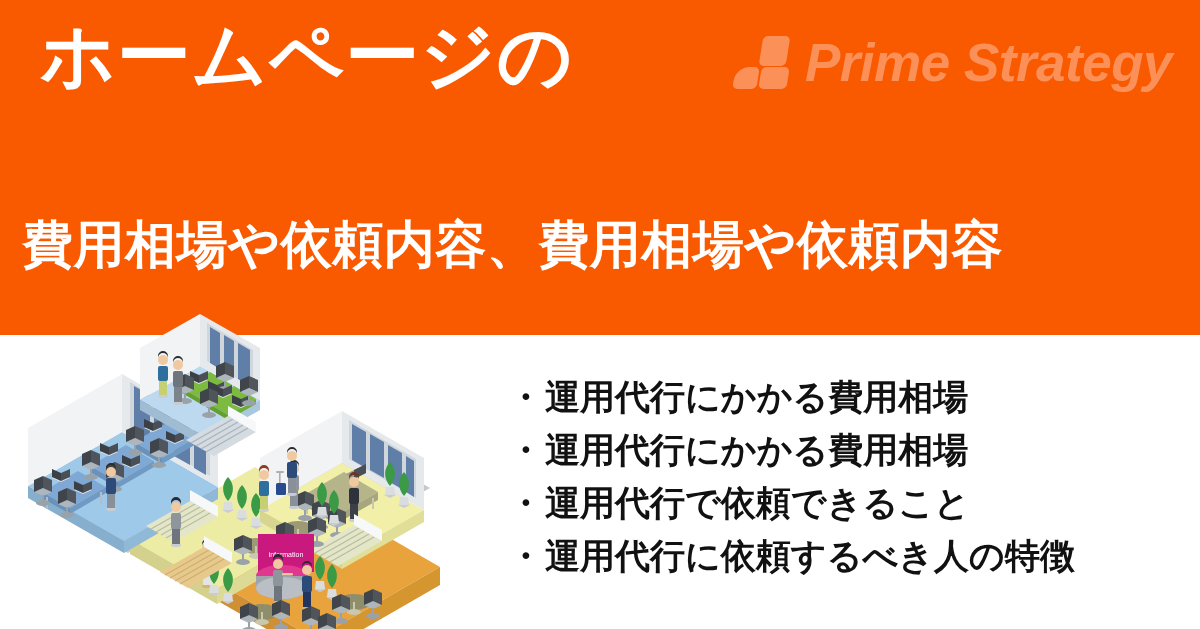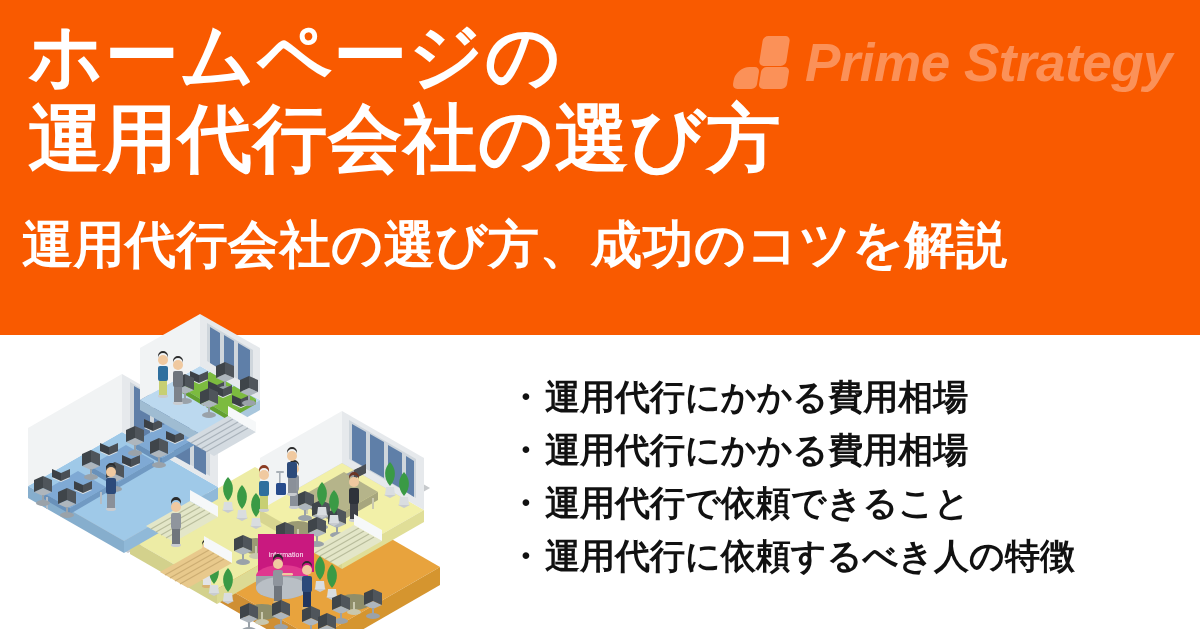--- a/index.html
+++ b/index.html
@@ -32,21 +32,21 @@
   }
   #logo-mark .lm-tall{left:27px;top:2px;width:27px;height:30px;transform:skewX(-9deg);}
   #logo-mark .lm-br{left:26px;top:33px;width:28px;height:22px;transform:skewX(-9deg);}
   #logo-mark .lm-bl{left:0px;top:33px;width:24px;height:22px;border-top-left-radius:14px;transform:skewX(-9deg);}
   #logo-text{
     font-size:53px;font-weight:bold;font-style:italic;
     color:#fb9158;letter-spacing:-0.5px;line-height:1;
     white-space:nowrap;
   }
   
-  #title-block{position:absolute;left:28px;top:14px;}
+  #title-block{position:absolute;left:40px;top:14px;}
   .title-line{
     color:#ffffff;font-weight:bold;white-space:nowrap;
     font-size:74px;line-height:83px;letter-spacing:1px;
   }
   #subtitle{
     position:absolute;left:22px;top:215px;
     color:#ffffff;font-weight:bold;white-space:nowrap;
     font-size:51px;line-height:60px;letter-spacing:0.5px;
   }
   
@@ -77,23 +77,22 @@
     <div id="logo-mark">
       <div class="lm lm-tall"></div>
       <div class="lm lm-br"></div>
       <div class="lm lm-bl"></div>
     </div>
     <div id="logo-text">Prime Strategy</div>
   </div>
 
   <div id="title-block">
     <div class="title-line">ホームページの</div>
-    <div class="title-line">運用代行会社の選び方</div>
   </div>
-  <div id="subtitle">運用代行会社の選び方、成功のコツを解説</div>
+  <div id="subtitle">費用相場や依頼内容、費用相場や依頼内容</div>
 
   <div id="bullet-list">
     <div class="bullet-item">
       <span class="bullet-dot">・</span>
       <span>運用代行にかかる費用相場</span>
     </div>
     <div class="bullet-item">
       <span class="bullet-dot">・</span>
       <span>運用代行にかかる費用相場</span>
     </div>

